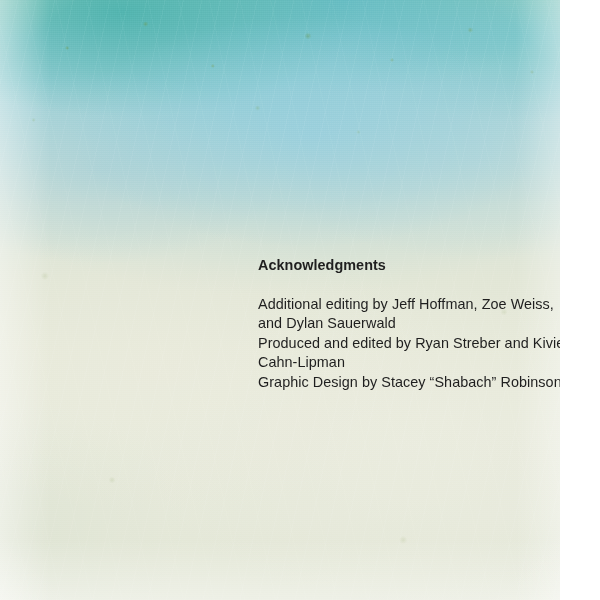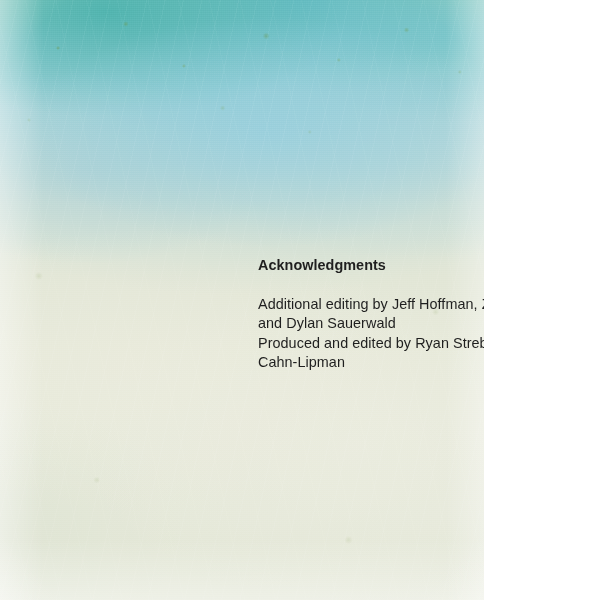--- a/index.html
+++ b/index.html
@@ -8,21 +8,21 @@
   }
   body {
     width: 600px;
     height: 600px;
     font-family: "Liberation Sans", sans-serif;
     overflow: hidden;
   }
 
   #page {
     position: relative;
-    width: 484px;
+    width: 560px;
     height: 600px;
     overflow: hidden;
     background-color: #e8ecdf;
   }
 
   
   .bg-layer {
     position: absolute;
     inset: 0;
     pointer-events: none;
@@ -169,15 +169,16 @@
 
   <div class="credits">
     <p>
       <span class="heading">Acknowledgments</span>
     </p>
 
     <div class="para-gap"></div>
 
     <p>Additional editing by Jeff Hoffman, Zoe Weiss, and Dylan Sauerwald</p>
     <p>Produced and edited by Ryan Streber and Kivie Cahn-Lipman</p>
+    <p>Graphic Design by Stacey “Shabach” Robinson</p>
   </div>
 
 </div>
 
 </body></html>

